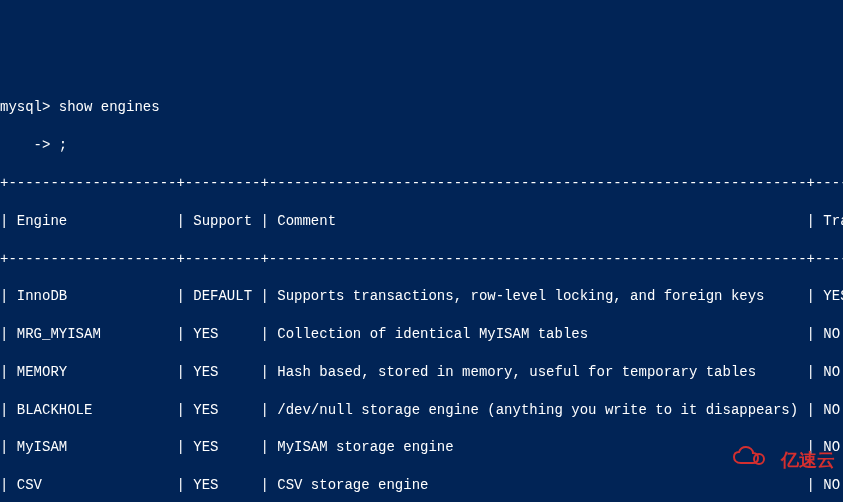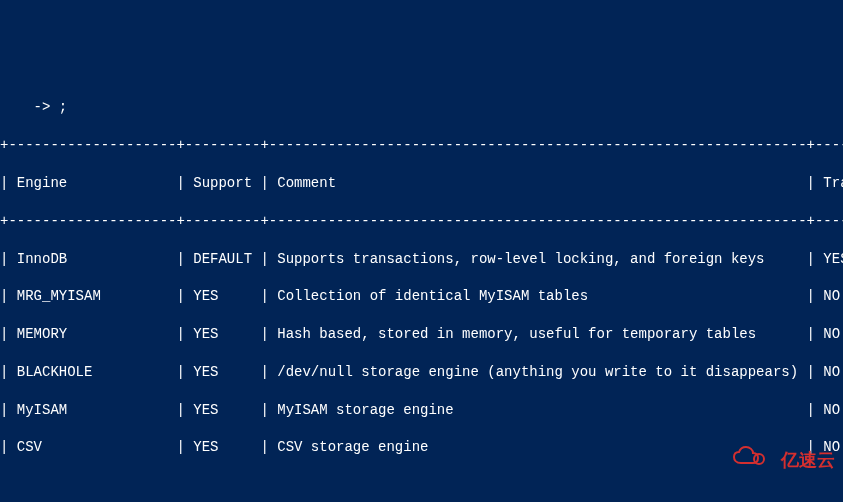--- a/index.html
+++ b/index.html
@@ -39,20 +39,21 @@
       font-size: 18px;
       font-weight: bold;
     }
   </style>
 </head>
 <body>
 
 
 
 <div class="terminal">
+<div>mysql&gt; show engines</div>
 <div>    -&gt; ;</div>
 <div>+--------------------+---------+----------------------------------------------------------------+--------------+------+------------+</div>
 <div>| Engine             | Support | Comment                                                        | Transactions | XA   | Savepoints |</div>
 <div>+--------------------+---------+----------------------------------------------------------------+--------------+------+------------+</div>
 <div>| InnoDB             | DEFAULT | Supports transactions, row-level locking, and foreign keys     | YES          | YES  | YES        |</div>
 <div>| MRG_MYISAM         | YES     | Collection of identical MyISAM tables                          | NO           | NO   | NO         |</div>
 <div>| MEMORY             | YES     | Hash based, stored in memory, useful for temporary tables      | NO           | NO   | NO         |</div>
 <div>| BLACKHOLE          | YES     | /dev/null storage engine (anything you write to it disappears) | NO           | NO   | NO         |</div>
 <div>| MyISAM             | YES     | MyISAM storage engine                                          | NO           | NO   | NO         |</div>
 <div>| CSV                | YES     | CSV storage engine                                             | NO           | NO   | NO         |</div>

